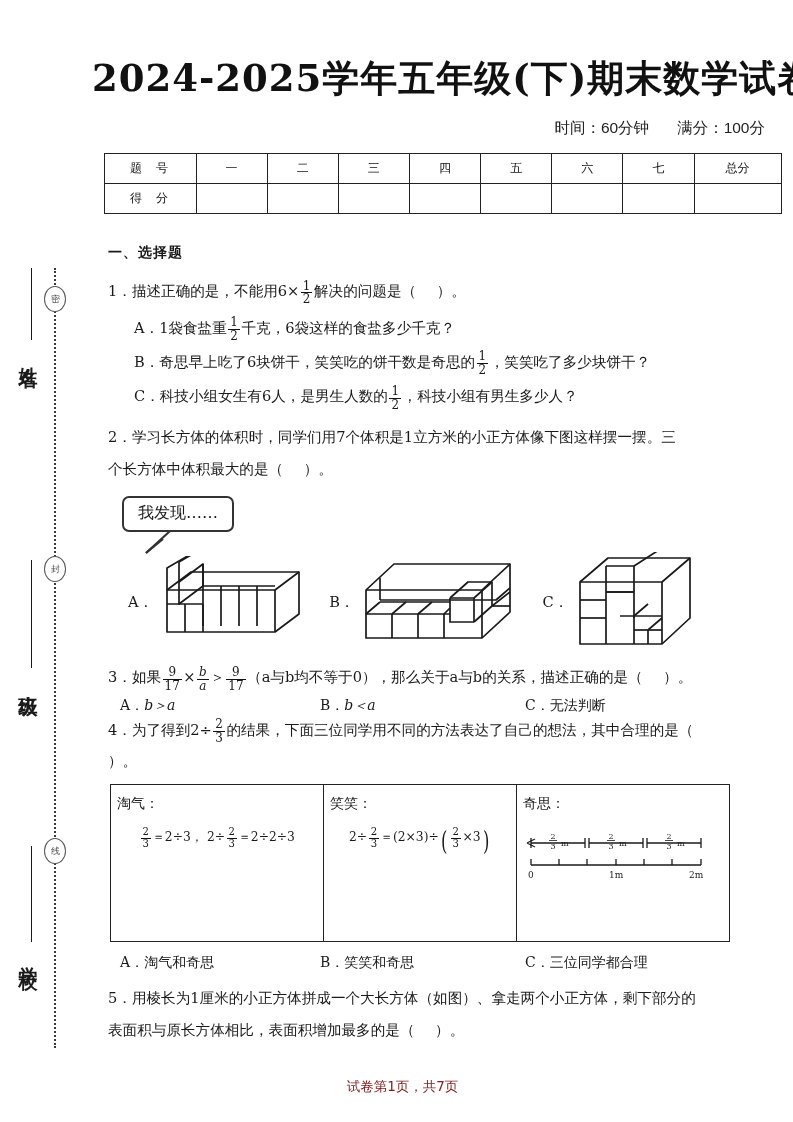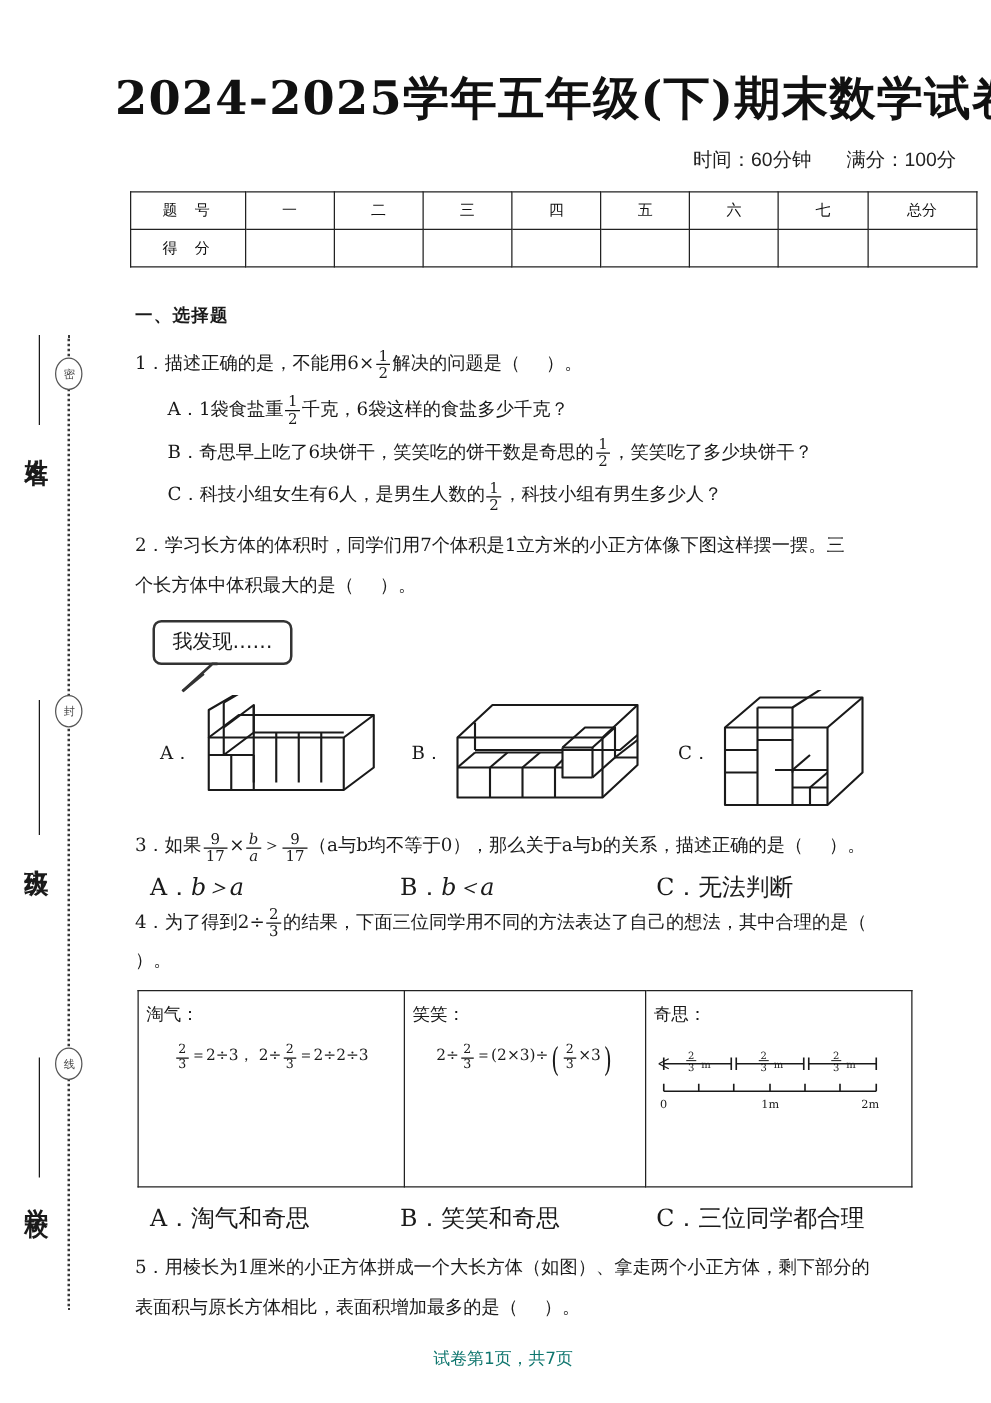--- a/index.html
+++ b/index.html
@@ -153,21 +153,21 @@
   }
   .q-body { line-height: 2.15; }
   .opt-row {
     font-size: 14.6px;
     line-height: 2.35;
     padding-left: 26px;
   }
   .opt-inline {
     display: flex;
     padding-left: 12px;
-    font-size: 19px;
+    font-size: 14px;
     margin-top: 4px;
   }
   .opt-inline > span { display: inline-block; }
   .ow1 { width: 200px; }
   .ow2 { width: 205px; }
 
   
   .frac {
     display: inline-block;
     vertical-align: -0.62em;
@@ -253,21 +253,21 @@
   .numline { margin: 2px 0 0 0; }
 
   .footer {
     position: absolute;
     bottom: 26px;
     left: 0;
     width: 701px;
     text-align: center;
     font-size: 13.5px;
     font-family: "DejaVu Sans", "Liberation Sans", sans-serif;
-    color: #0f766e;
+    color: #7f1d1d;
     padding-right: 80px;
     box-sizing: border-box;
   }
 </style>
 </head>
 <body>
 
 <div class="seal-bar">
   <div class="seal-dots"></div>
 

